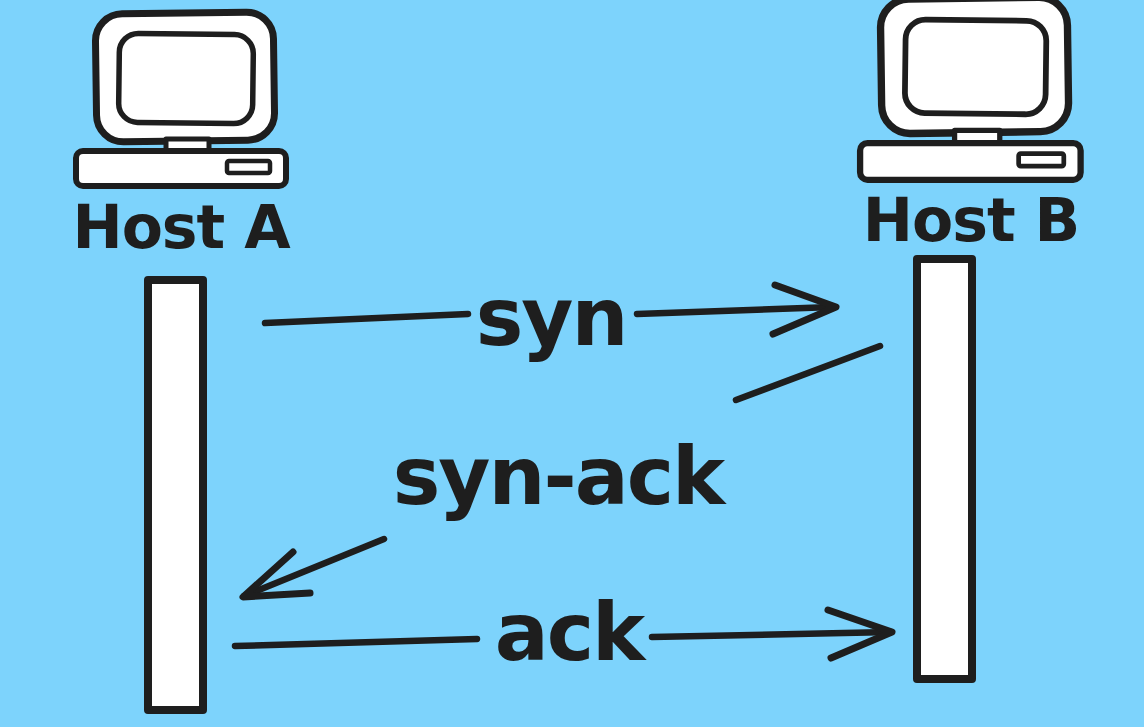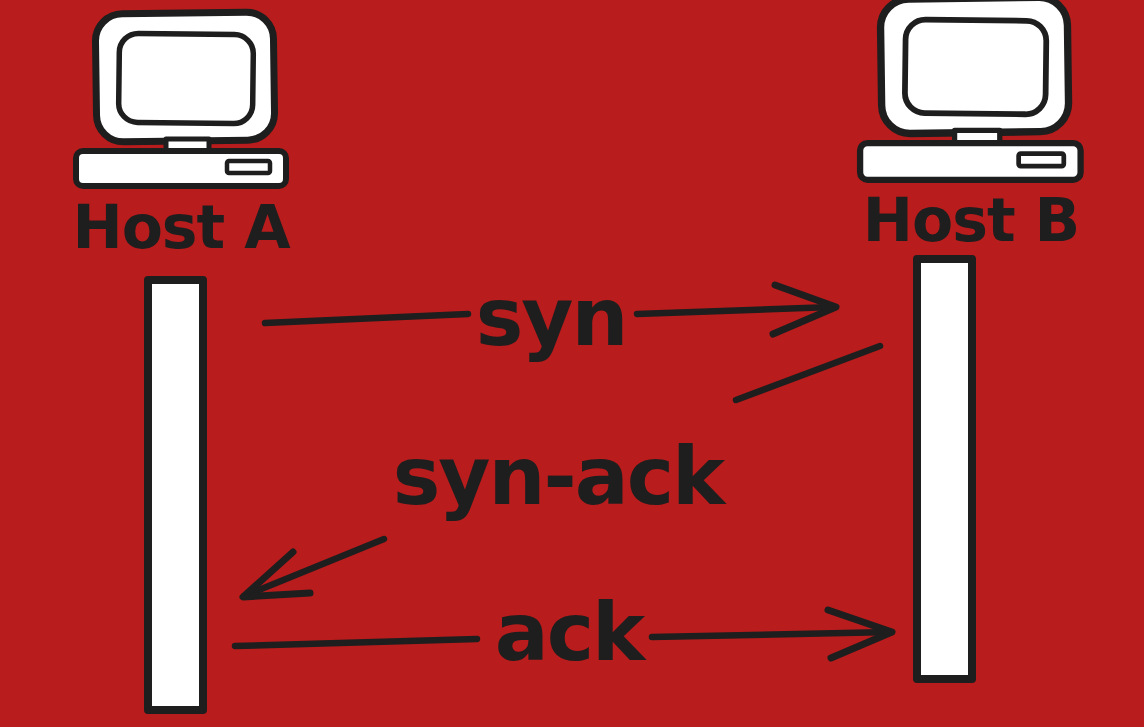--- a/index.html
+++ b/index.html
@@ -5,21 +5,21 @@
   html, body {
     margin: 0;
     padding: 0;
     background: #ffffff;
     font-family: "DejaVu Sans", sans-serif;
   }
   .stage {
     position: relative;
     width: 1144px;
     height: 727px;
-    background: #b91c1c;
+    background: #7dd3fc;
     overflow: hidden;
   }
   svg { display: block; }
   .ink-stroke {
     fill: none;
     stroke: #1e1e1e;
     stroke-linecap: round;
     stroke-linejoin: round;
   }
   .ink-shape {

